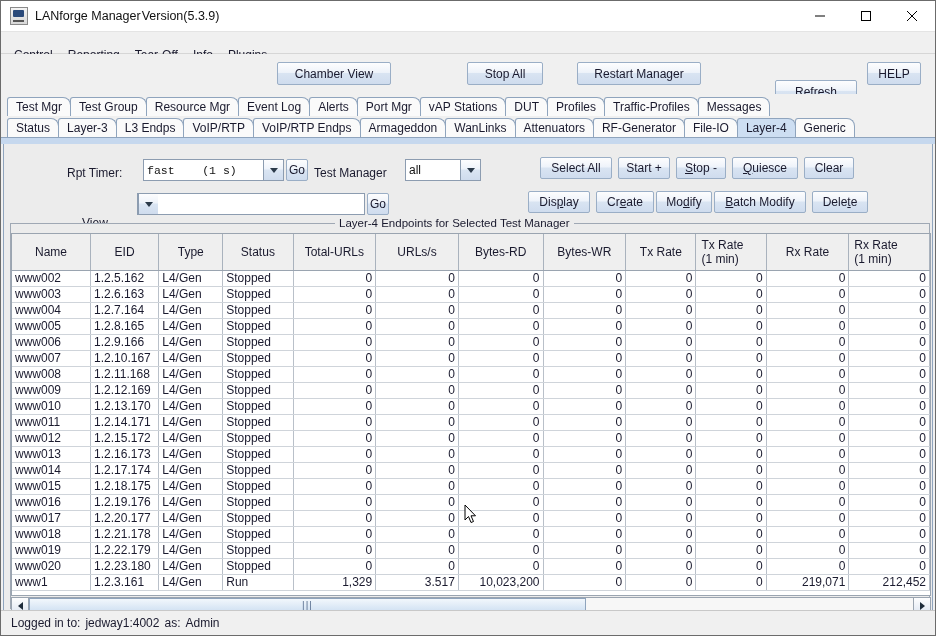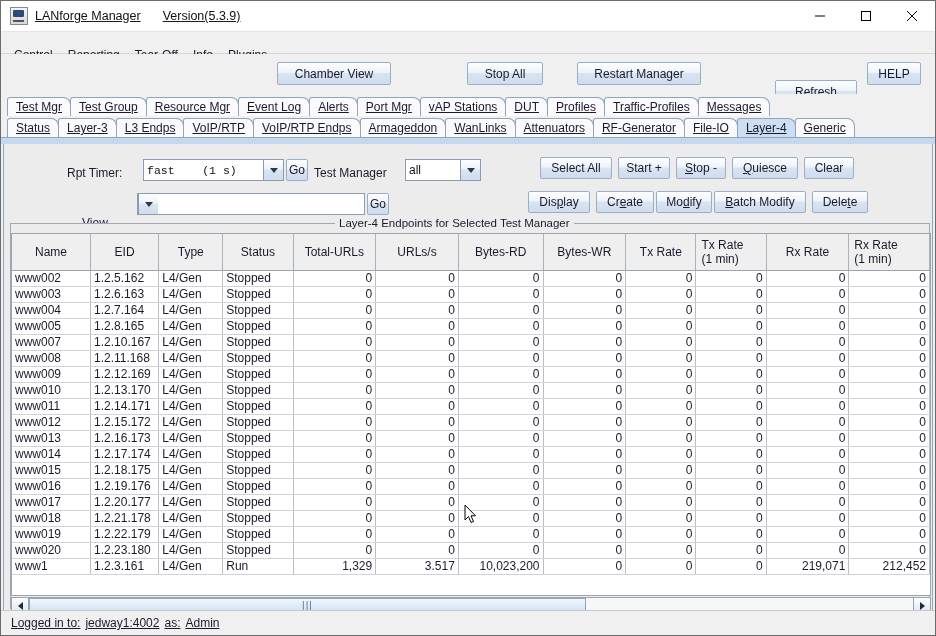--- a/index.html
+++ b/index.html
@@ -17,21 +17,20 @@
   }
   #app {
     position: relative;
     width: 936px;
     height: 636px;
     background: #f0f0f0;
     border: 1px solid #6b6b6b;
     box-sizing: border-box;
     display: flex;
     flex-direction: column;
-    text-decoration: underline;
   }
 
   
   .titlebar {
     height: 30px;
     background: #ffffff;
     display: flex;
     align-items: center;
     flex: 0 0 auto;
     border-bottom: 1px solid #e4e4e4;
@@ -55,21 +54,21 @@
     content: "";
     position: absolute; left: 2px; bottom: 2px;
     width: 11px; height: 2px;
     background: #555;
   }
   .title-text {
     font-size: 12.5px;
     color: #111;
     white-space: nowrap;
   }
-  .title-version { margin-left: 22px; font-size: 12.5px; color: #111; }
+  .title-version { margin-left: 1px; font-size: 12.5px; color: #111; }
   .win-controls {
     margin-left: auto;
     display: flex;
     height: 30px;
   }
   .win-btn {
     width: 46px;
     height: 30px;
     display: flex;
     align-items: center;
@@ -568,20 +567,34 @@
               <td class="num">0</td>
               <td class="num">0</td>
               <td class="num">0</td>
               <td class="num">0</td>
               <td class="num">0</td>
               <td class="num">0</td>
               <td class="num">0</td>
               <td class="num">0</td>
             </tr>
             <tr>
+              <td>www006</td>
+              <td>1.2.9.166</td>
+              <td>L4/Gen</td>
+              <td>Stopped</td>
+              <td class="num">0</td>
+              <td class="num">0</td>
+              <td class="num">0</td>
+              <td class="num">0</td>
+              <td class="num">0</td>
+              <td class="num">0</td>
+              <td class="num">0</td>
+              <td class="num">0</td>
+            </tr>
+            <tr>
               <td>www007</td>
               <td>1.2.10.167</td>
               <td>L4/Gen</td>
               <td>Stopped</td>
               <td class="num">0</td>
               <td class="num">0</td>
               <td class="num">0</td>
               <td class="num">0</td>
               <td class="num">0</td>
               <td class="num">0</td>

